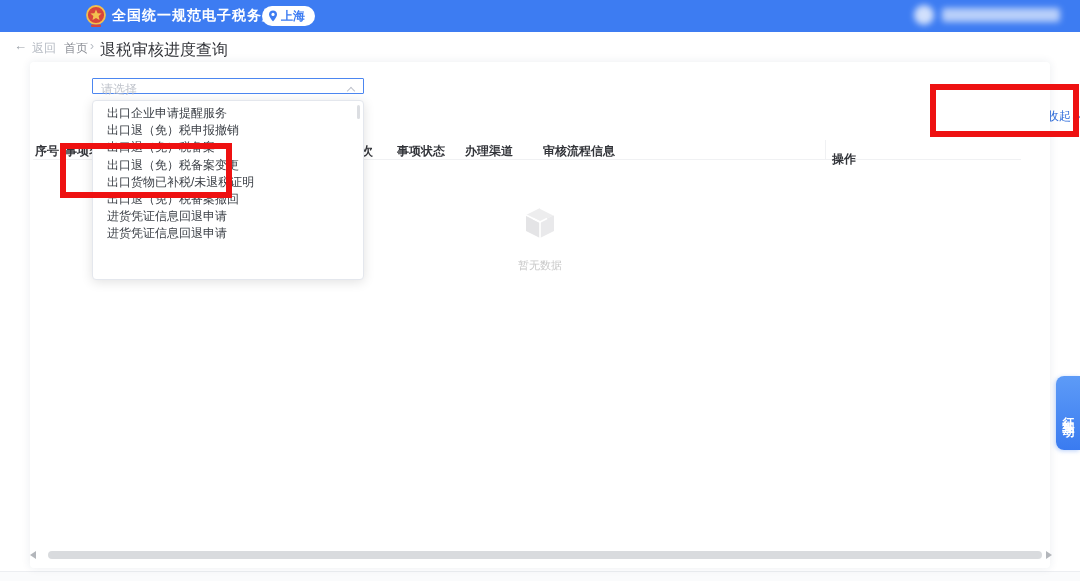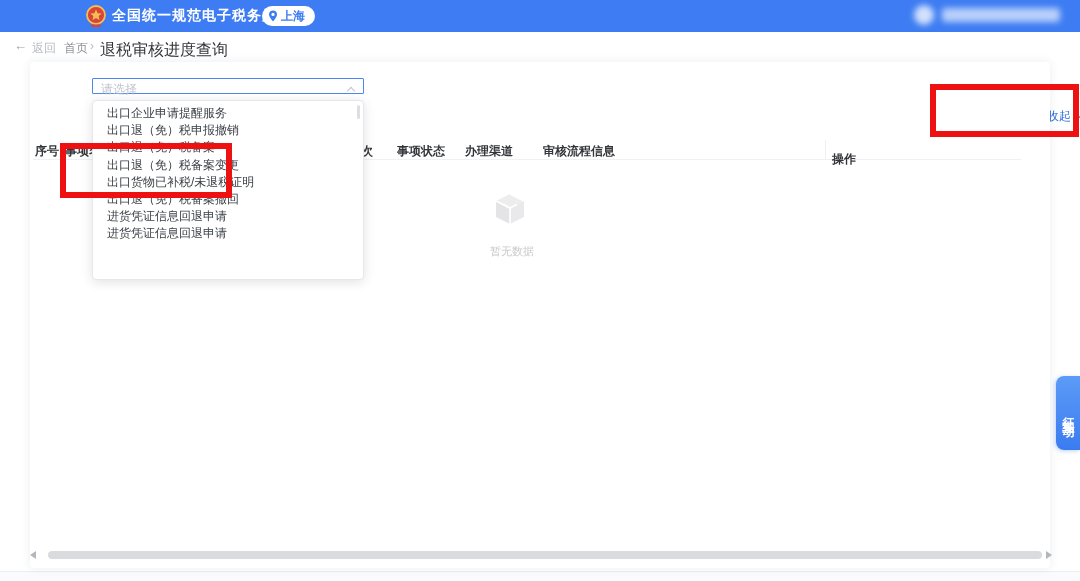--- a/index.html
+++ b/index.html
@@ -46,21 +46,21 @@
   .btn-query { width:46px; background:#2f6ddb; border:1px solid #2f6ddb; color:#fff; }
   .link-collapse { position:absolute; color:#2f6ddb; font-size:12px; line-height:24px; cursor:pointer; }
   .link-collapse .chevup { display:inline-block; width:6px; height:6px; border-right:1.4px solid #2f6ddb; border-bottom:1.4px solid #2f6ddb; transform:rotate(-135deg); margin-left:3px; vertical-align:-1px; }
 
   
   .thead { position:absolute; left:33px; top:140px; width:988px; height:20px; border-bottom:1px solid #f0f1f3; z-index:2; }
   .th { position:absolute; top:3px; font-size:12px; font-weight:bold; color:#33353a; white-space:nowrap; }
   .opdiv { position:absolute; left:792px; top:0; width:1px; height:20px; background:#f0f1f3; }
 
   
-  .empty { position:absolute; left:490px; top:190px; width:100px; z-index:2; }
+  .empty { position:absolute; left:490px; top:204px; width:100px; text-align:center; z-index:2; }
   .empty .txt { margin-top:10px; font-size:11px; color:#c9c9c9; }
 
   
   .dd { position:absolute; left:92px; top:100px; width:272px; height:180px; background:#fff; border:1px solid #e4e7ed; border-radius:4px; box-shadow:0 2px 12px rgba(0,0,0,.12); z-index:10; padding-top:4px; }
   .dd-item { height:17.2px; line-height:17.2px; padding-left:14px; font-size:12px; color:#3c4047; white-space:nowrap; overflow:hidden; cursor:pointer; }
   .dd-thumb { position:absolute; right:3px; top:4px; width:3px; height:14px; background:#dcdee2; border-radius:2px; }
 
   
   .annbox { position:absolute; border:6px solid #ee1111; z-index:30; }
 

